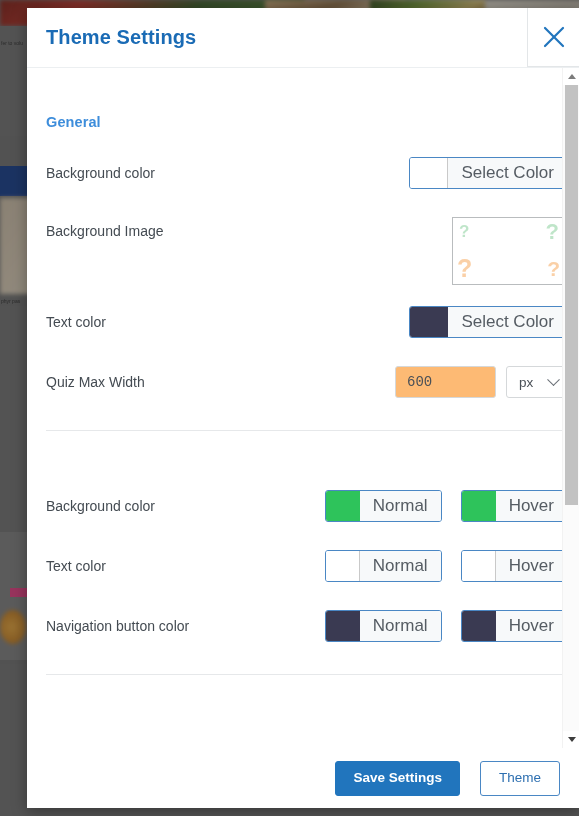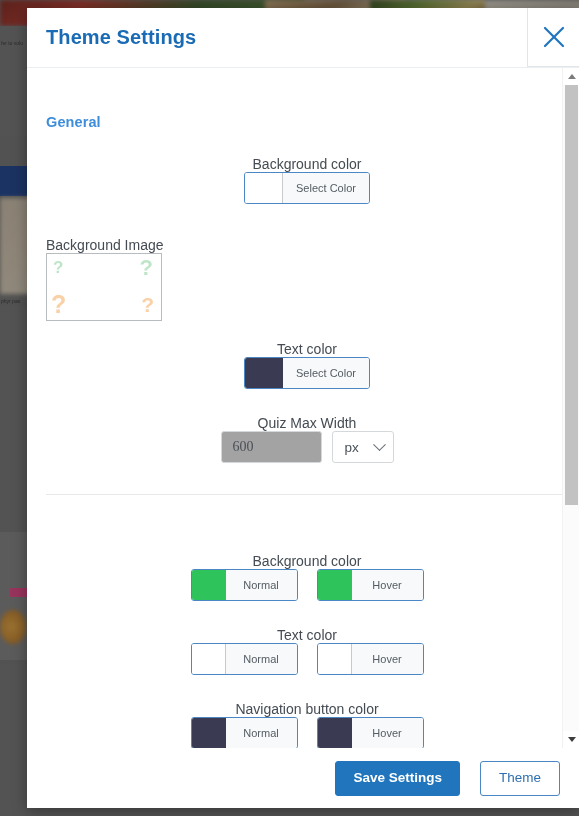--- a/index.html
+++ b/index.html
@@ -94,38 +94,37 @@
   }
 
   
   .section-title {
     font-size: 14.5px; font-weight: bold; color: #3d8ddb;
     letter-spacing: .1px;
   }
   .row {
     display: flex; align-items: center; justify-content: space-between;
     min-height: 34px;
-    flex-direction: column;
   }
   .row-label {
     font-size: 14px; color: #444b52; font-weight: normal;
   }
   .row-controls { display: flex; align-items: center; gap: 19px; }
 
   
   .cpick {
     display: flex; align-items: stretch;
     border: 1px solid #4a87c4; border-radius: 3px;
     height: 32px; overflow: hidden; background: #fff;
     cursor: pointer; min-width: 107px;
   }
   .cpick .sw { width: 38px; flex: 0 0 38px; background: #fff; border-right: 1px solid #c9c9c9; }
   .cpick .lbl {
     flex: 1 1 auto; display: flex; align-items: center; justify-content: center;
-    background: #f7f9fa; color: #555c63; font-size: 11px; padding: 0 13px;
+    background: #f7f9fa; color: #555c63; font-size: 17px; padding: 0 13px;
     white-space: nowrap;
   }
   .cpick.small { min-width: 107px; }
   .cpick.small .sw { width: 34px; flex: 0 0 34px; }
 
   
   .img-preview {
     width: 116px; height: 68px; border: 1px solid #b9bcbe; background: #fff;
     position: relative; overflow: hidden;
   }
@@ -139,22 +138,22 @@
 
   .btn-default {
     border: 1px solid #4a87c4; border-radius: 3px; background: #fff;
     color: #2d6fb0; font-size: 13px; padding: 6px 13px; cursor: pointer;
     line-height: 1.2;
   }
 
   
   .text-input {
     width: 101px; height: 32px; border: 1px solid #d5d8da; border-radius: 3px;
-    background: #a3a3a3; font-size: 14px; color: #4a5057; padding: 0 11px;
-    font-family: Liberation Serif, serif; outline: none;
+    background: #fdba74; font-size: 14px; color: #4a5057; padding: 0 11px;
+    font-family: Liberation Mono, monospace; outline: none;
   }
   .unit-select {
     width: 62px; height: 32px; border: 1px solid #d5d8da; border-radius: 3px;
     background: #fff; display: flex; align-items: center; justify-content: space-between;
     padding: 0 9px 0 12px; font-size: 13.5px; color: #4a5057; cursor: pointer;
   }
   .chev { width: 9px; height: 9px; border-right: 1.6px solid #6a7077;
           border-bottom: 1.6px solid #6a7077; transform: rotate(45deg) translate(-2px,-2px); }
 
   .hr { height: 1px; background: #e6e8ea; }

